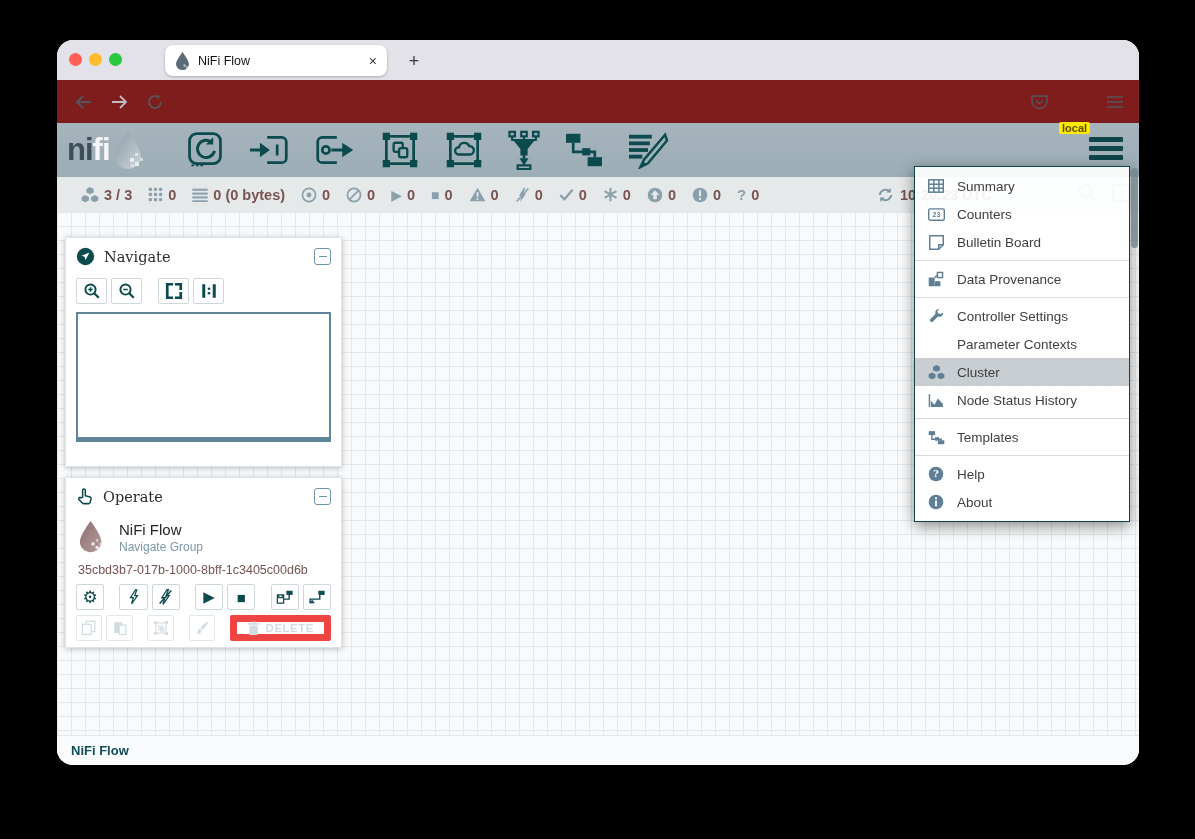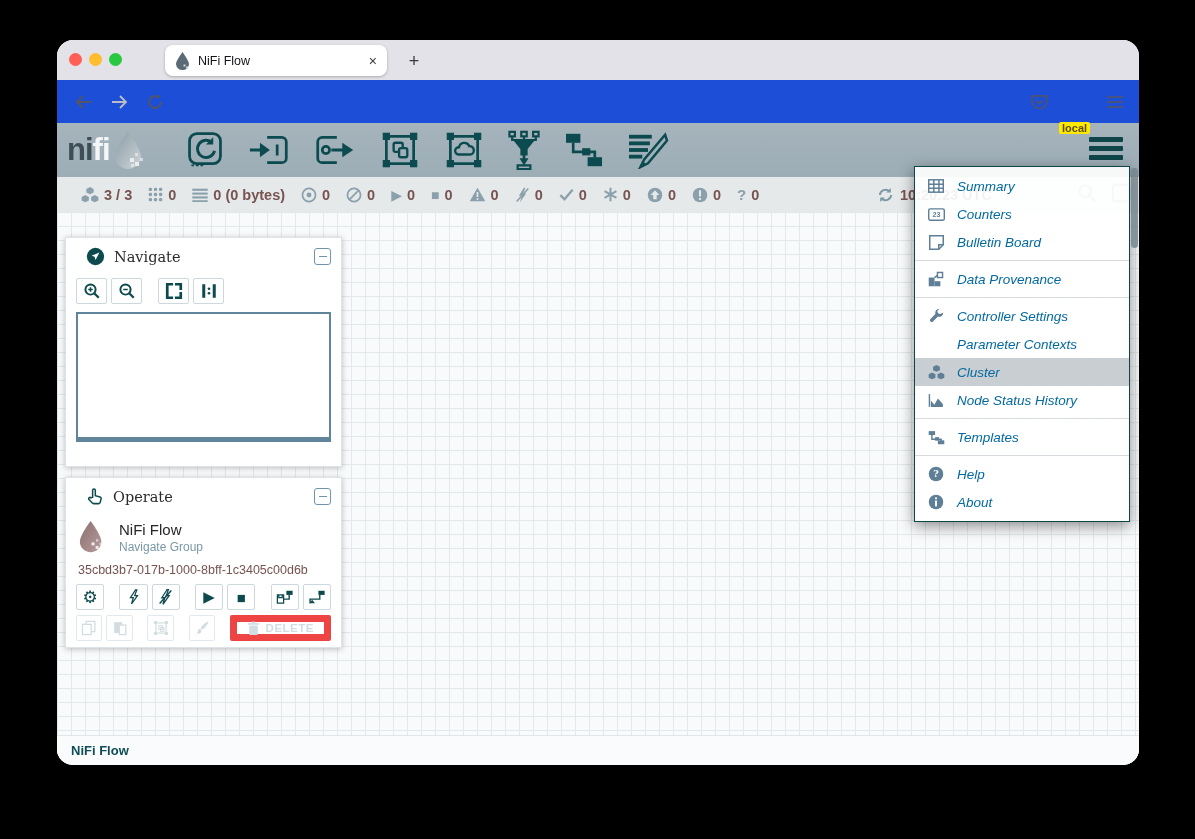--- a/index.html
+++ b/index.html
@@ -10,21 +10,21 @@
 
   
   .tabstrip{position:absolute;left:0;top:0;width:100%;height:40px;background:#e2e2e8;}
   .light{position:absolute;top:13px;width:13px;height:13px;border-radius:50%;}
   .tab{position:absolute;left:108px;top:5px;width:222px;height:31px;background:#fff;border-radius:8px;
        box-shadow:0 1px 3px rgba(0,0,0,.25);display:flex;align-items:center;padding:0 10px;box-sizing:border-box;}
   .tab-title{font-size:12.5px;color:#15141a;margin-left:8px;flex:1;white-space:nowrap;overflow:hidden;}
   .tab-close{color:#3a3a42;font-size:14px;line-height:1;cursor:default;}
   .newtab{position:absolute;left:344px;top:8px;width:26px;height:26px;border-radius:5px;color:#3a3a42;
           font-size:18px;display:flex;align-items:center;justify-content:center;}
-  .navbar{position:absolute;left:0;top:40px;width:100%;height:55px;background:#1d4ed8;border-bottom:1px solid #e0e0e4;box-sizing:border-box;}
+  .navbar{position:absolute;left:0;top:40px;width:100%;height:55px;background:#7f1d1d;border-bottom:1px solid #e0e0e4;box-sizing:border-box;}
   .navbtn{position:absolute;top:8px;width:28px;height:28px;display:flex;align-items:center;justify-content:center;border-radius:5px;}
   .urlbar{position:absolute;left:180px;top:47px;width:718px;height:30px;background:#eeeef2;border-radius:6px;
           display:flex;align-items:center;padding:0 10px;box-sizing:border-box;}
   .url-text{font-size:13.5px;color:#15141a;margin-left:8px;}
   .url-dim{color:#74747e;}
   .urlbar .spacer{flex:1;}
   .pbadge{position:absolute;left:1002px;top:42px;background:#ffe900;color:#5c4d00;font-size:11px;font-weight:700;
           padding:0 3px;border-radius:2px;z-index:3;}
   .avatar{position:absolute;left:1007px;top:48px;width:26px;height:26px;border-radius:50%;
           background:radial-gradient(circle at 50% 38%, #ffd9a0 0 40%, #e8955f 41% 100%);}
@@ -52,21 +52,21 @@
   
   .canvas{position:absolute;left:0;top:172px;width:100%;height:553px;background-color:#f9fafb;
           background-image:linear-gradient(#e3e8ea 1px,transparent 1px),linear-gradient(90deg,#e3e8ea 1px,transparent 1px);
           background-size:14px 14px;}
   .breadcrumb{position:absolute;left:0;bottom:0;width:100%;height:30px;background:#fafbfc;border-top:1px solid #e2e6e8;
               display:flex;align-items:center;padding-left:14px;box-sizing:border-box;}
   .breadcrumb span{font-size:13px;font-weight:700;color:#0f4e56;}
 
   
   .panel{position:absolute;background:#fff;border:1px solid #dde3e6;box-shadow:0 1px 6px rgba(0,0,0,.25);box-sizing:border-box;}
-  .panel-head{display:flex;align-items:center;gap:9px;padding:9px 10px 4px 20px;}
+  .panel-head{display:flex;align-items:center;gap:9px;padding:9px 10px 4px 10px;}
   .panel-title{font-family:"DejaVu Serif","Liberation Serif",serif;font-size:14.5px;color:#2b2b2b;flex:1;}
   .collapse{width:15px;height:15px;border:1.5px solid #7195a8;border-radius:3px;display:flex;align-items:center;justify-content:center;}
   .collapse div{width:8px;height:1.5px;background:#7195a8;}
   .btnrow{display:flex;gap:4px;padding:8px 10px 0 10px;}
   .sqbtn{width:31px;height:26px;border:1px solid #ccd8dc;border-radius:2px;background:#fff;display:flex;
          align-items:center;justify-content:center;color:#0d4a4e;box-sizing:border-box;}
   .sqbtn.dis{color:#d2dde2;border-color:#e1e9ec;}
   .gap8{width:8px;}
   .birdseye{margin:8px 10px 0 10px;height:130px;background:#fff;border:2px solid #60859b;border-bottom-width:5px;box-sizing:border-box;}
   .op-sel{display:flex;align-items:center;gap:14px;padding:10px 12px 0 12px;}
@@ -75,21 +75,21 @@
   .op-id{font-size:12.5px;color:#775351;padding:9px 12px 0 12px;white-space:nowrap;}
   .delbtn{height:26px;border:7px solid #ef4444;border-radius:2px;display:flex;align-items:center;gap:6px;
           padding:0 10px;color:#d2dde2;font-size:11.5px;font-weight:700;letter-spacing:.5px;box-sizing:border-box;}
 
   
   .gmenu{position:absolute;left:857px;top:126px;width:216px;background:rgba(255,255,255,.92);
          border:1px solid #0e4549;box-shadow:0 4px 14px rgba(0,0,0,.45);padding:5px 0;box-sizing:border-box;z-index:10;}
   .mitem{height:28px;display:flex;align-items:center;gap:12px;padding:0 12px;}
   .mitem.hl{background:#c8ced2;}
   .mico{width:18px;display:flex;justify-content:center;color:#5e7f96;}
-  .mlabel{font-size:13.5px;color:#0369a1;font-style:italic;}
+  .mlabel{font-size:13.5px;color:#404040;}
   .msep{border-top:1px solid #d8dbdd;margin:4px 0;}
 
   .scrollthumb{position:absolute;right:1px;top:128px;width:7px;height:80px;background:#76868f;border-radius:4px;opacity:.85;z-index:11;}
   svg{display:block;}
 </style>
 </head>
 <body>
 <div class="stage">
 
 <div class="window">

